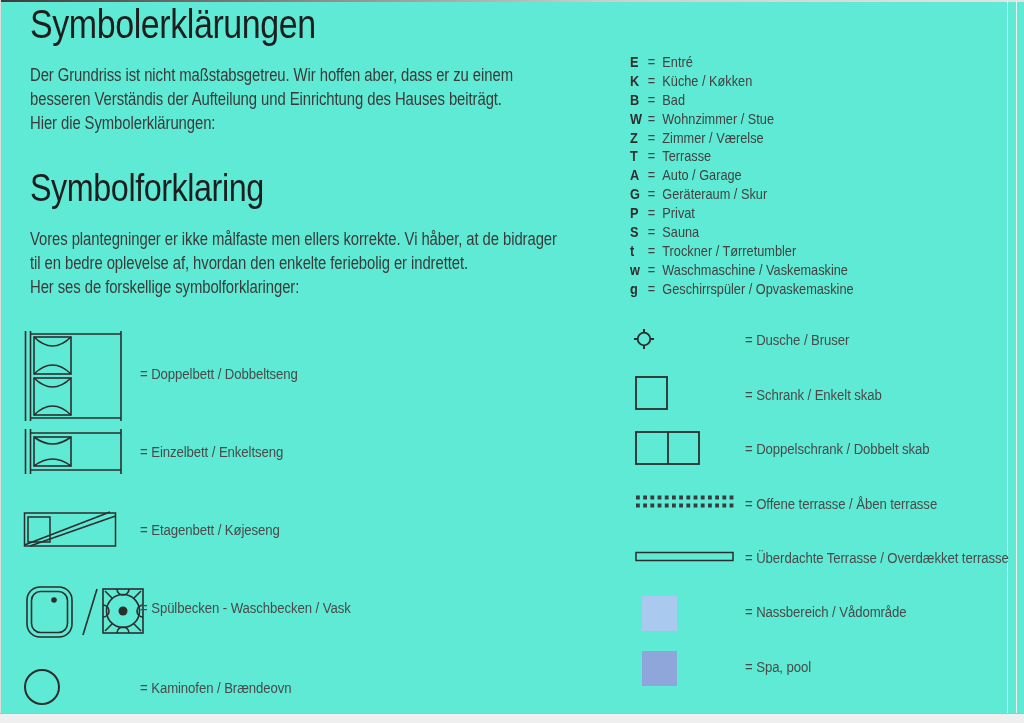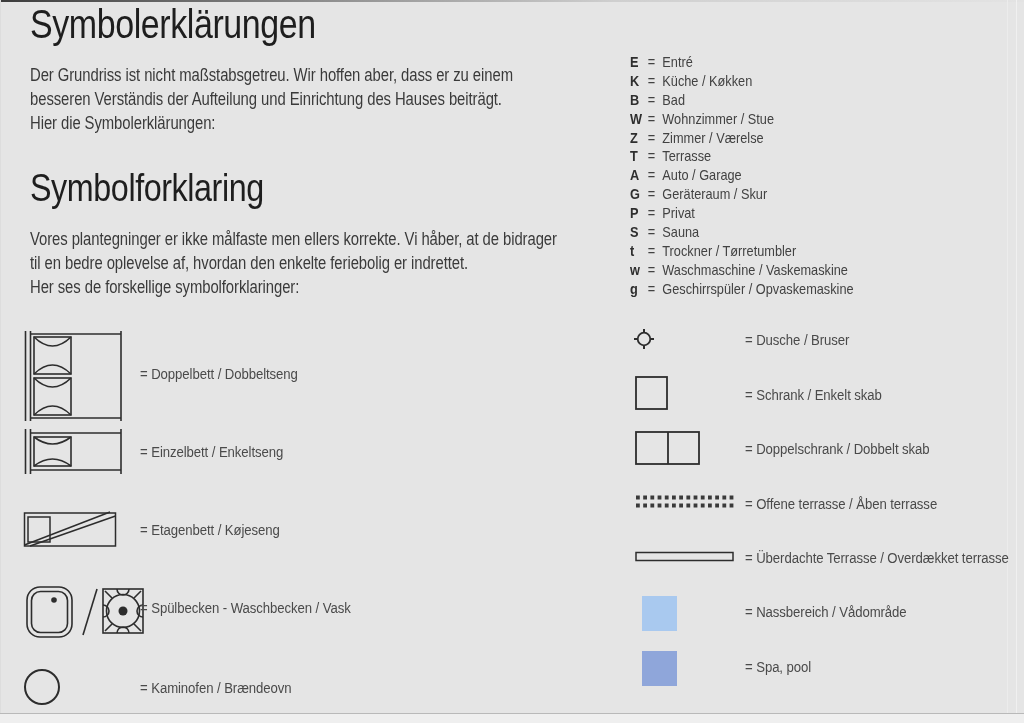--- a/index.html
+++ b/index.html
@@ -1,16 +1,16 @@
 <!DOCTYPE html>
 <html><head>
 <meta charset="utf-8">
 <style>
   html,body{margin:0;padding:0;background:#ffffff;}
-  .page{position:relative;width:1024px;height:723px;background:#e5e5e5;overflow:hidden;
+  .page{position:relative;width:1024px;height:723px;background:#5eead4;overflow:hidden;
         font-family:"Liberation Sans","DejaVu Sans",sans-serif;color:#383838;}
   .edge-top{position:absolute;left:0;top:0;width:1024px;height:2px;
         background:linear-gradient(90deg,#3c3c3c 0%,#8a8a8a 30%,#cfcfcf 60%,#e3e3e3 100%);}
   .edge-left{position:absolute;left:0;top:0;width:1px;height:723px;background:#dddddd;}
   .edge-right1{position:absolute;left:1007px;top:0;width:1px;height:723px;background:#ececec;}
   .edge-right2{position:absolute;left:1016px;top:0;width:1px;height:723px;background:#f0f0f0;}
   .edge-bottom-line{position:absolute;left:0;top:713px;width:1024px;height:1px;background:#b9b9b9;}
   .edge-bottom{position:absolute;left:0;top:714px;width:1024px;height:9px;background:#efefef;}
 
   .cx{transform:scaleX(0.85);transform-origin:0 0;}

